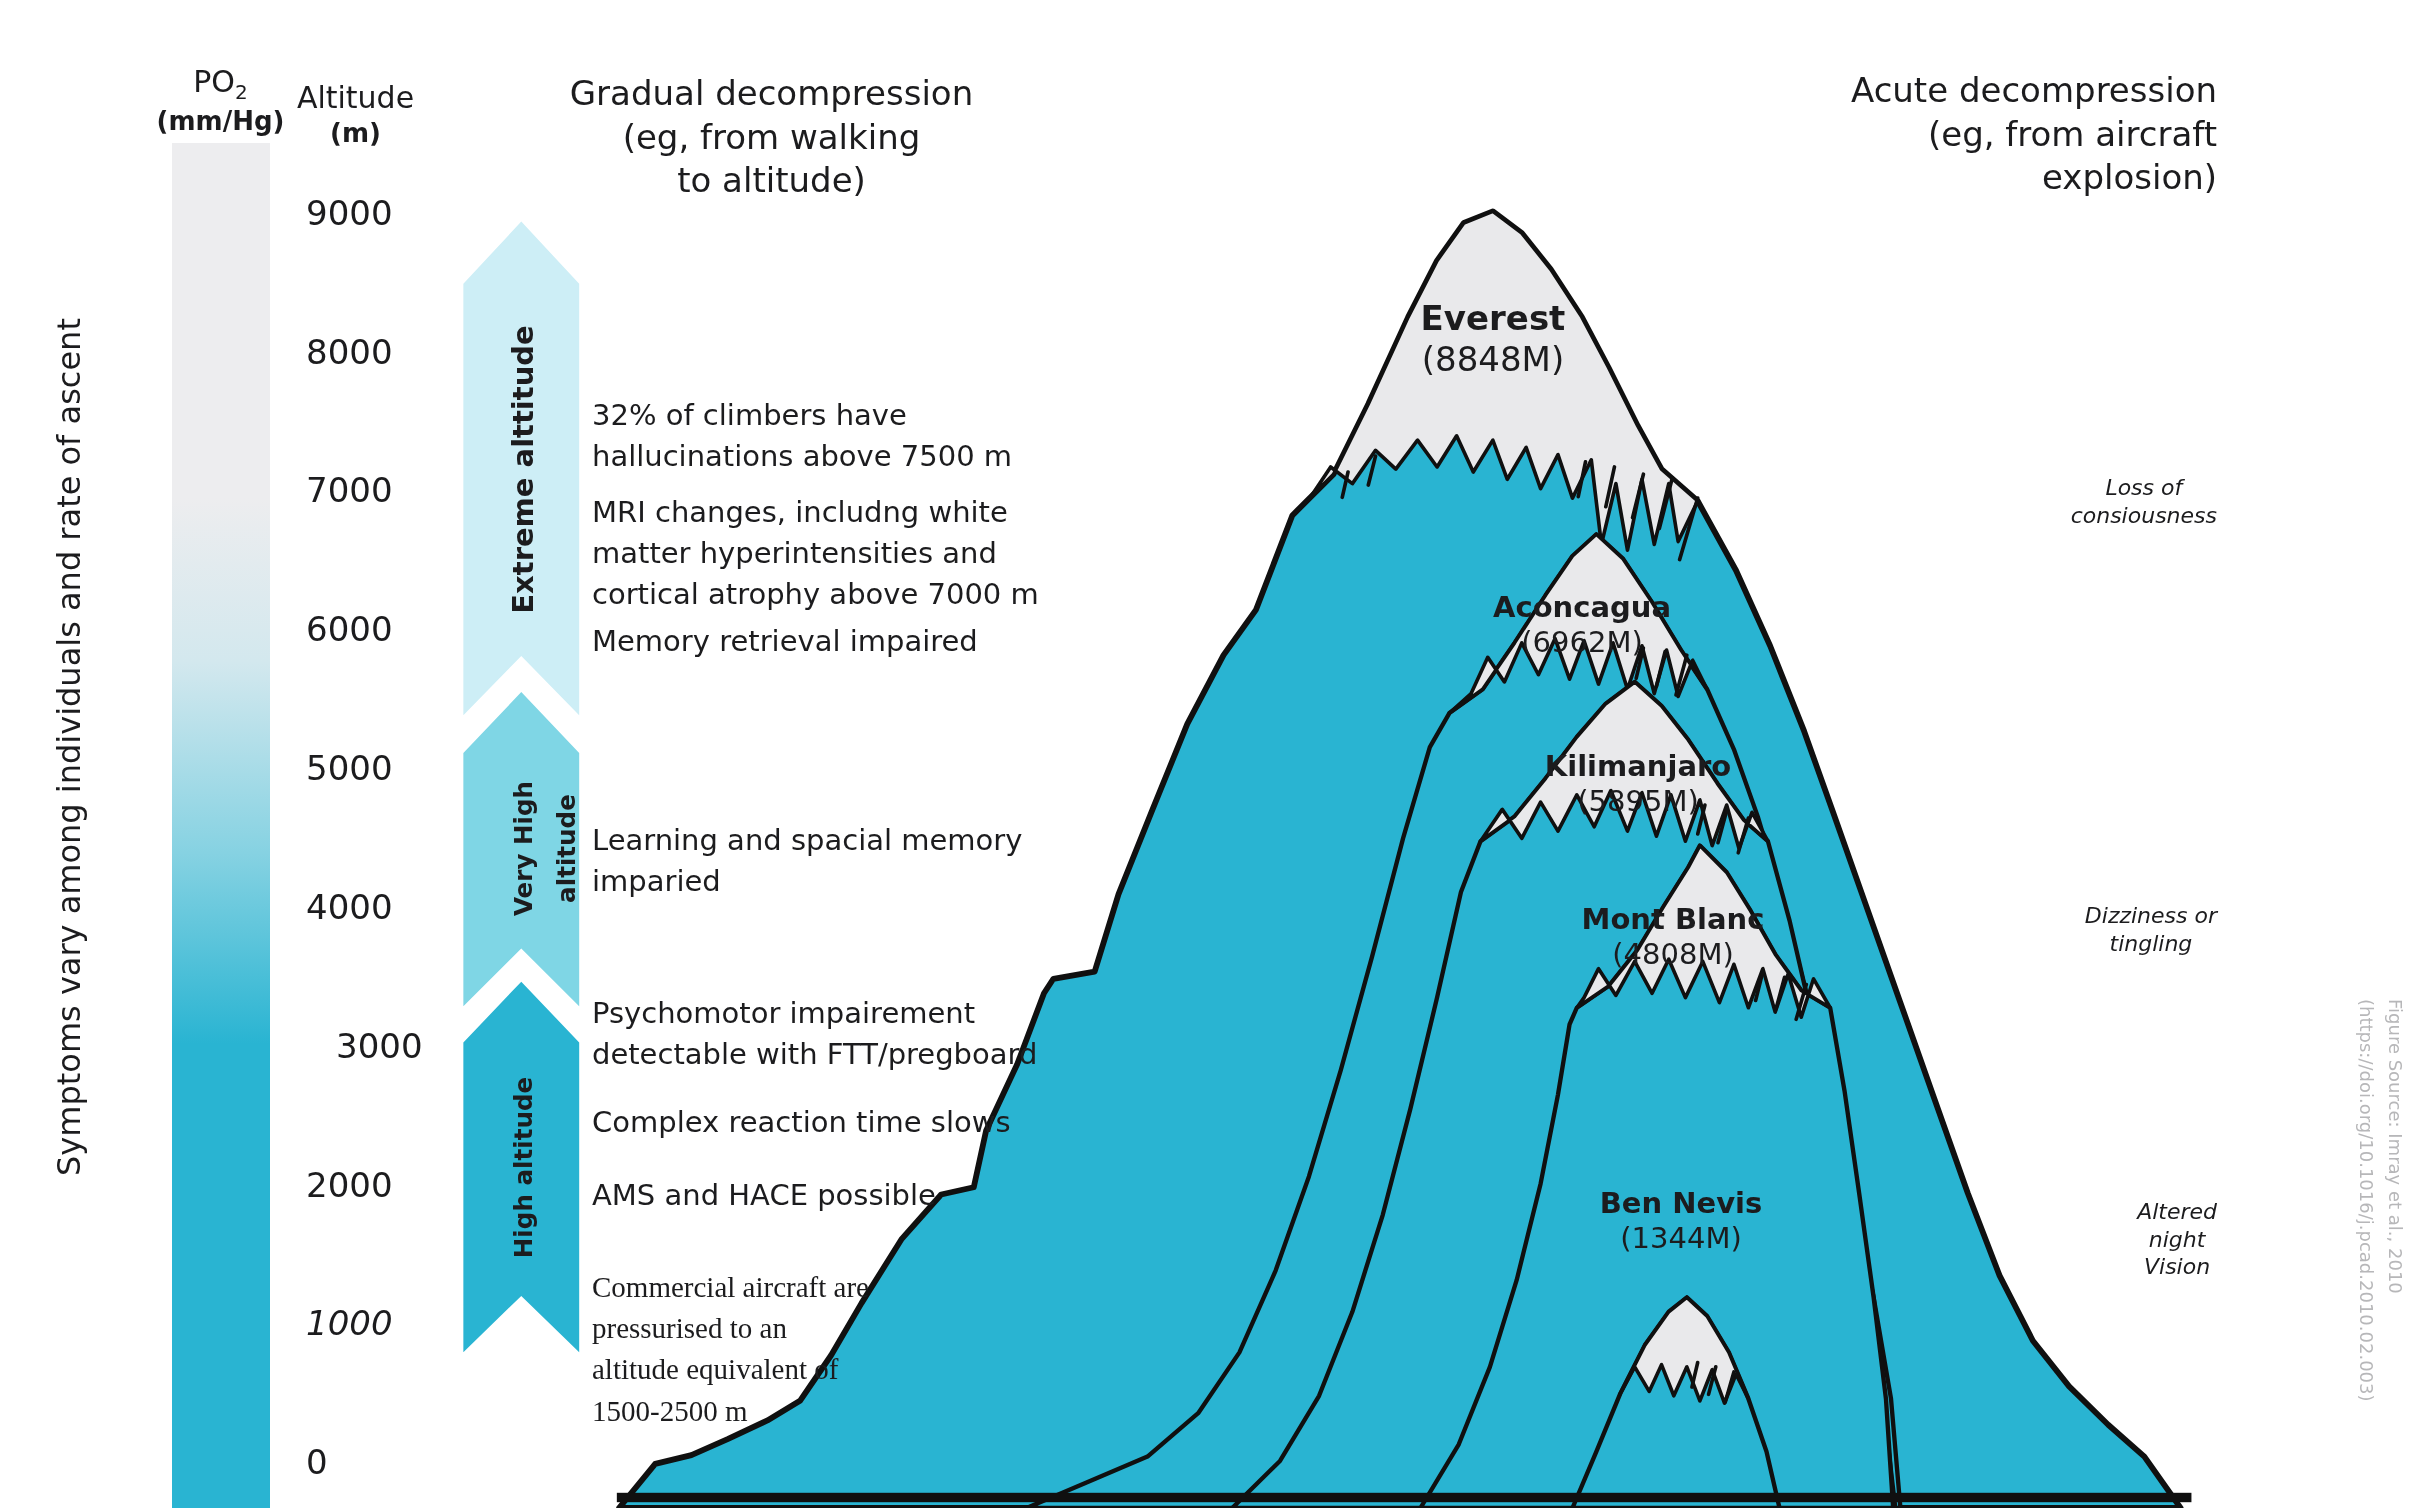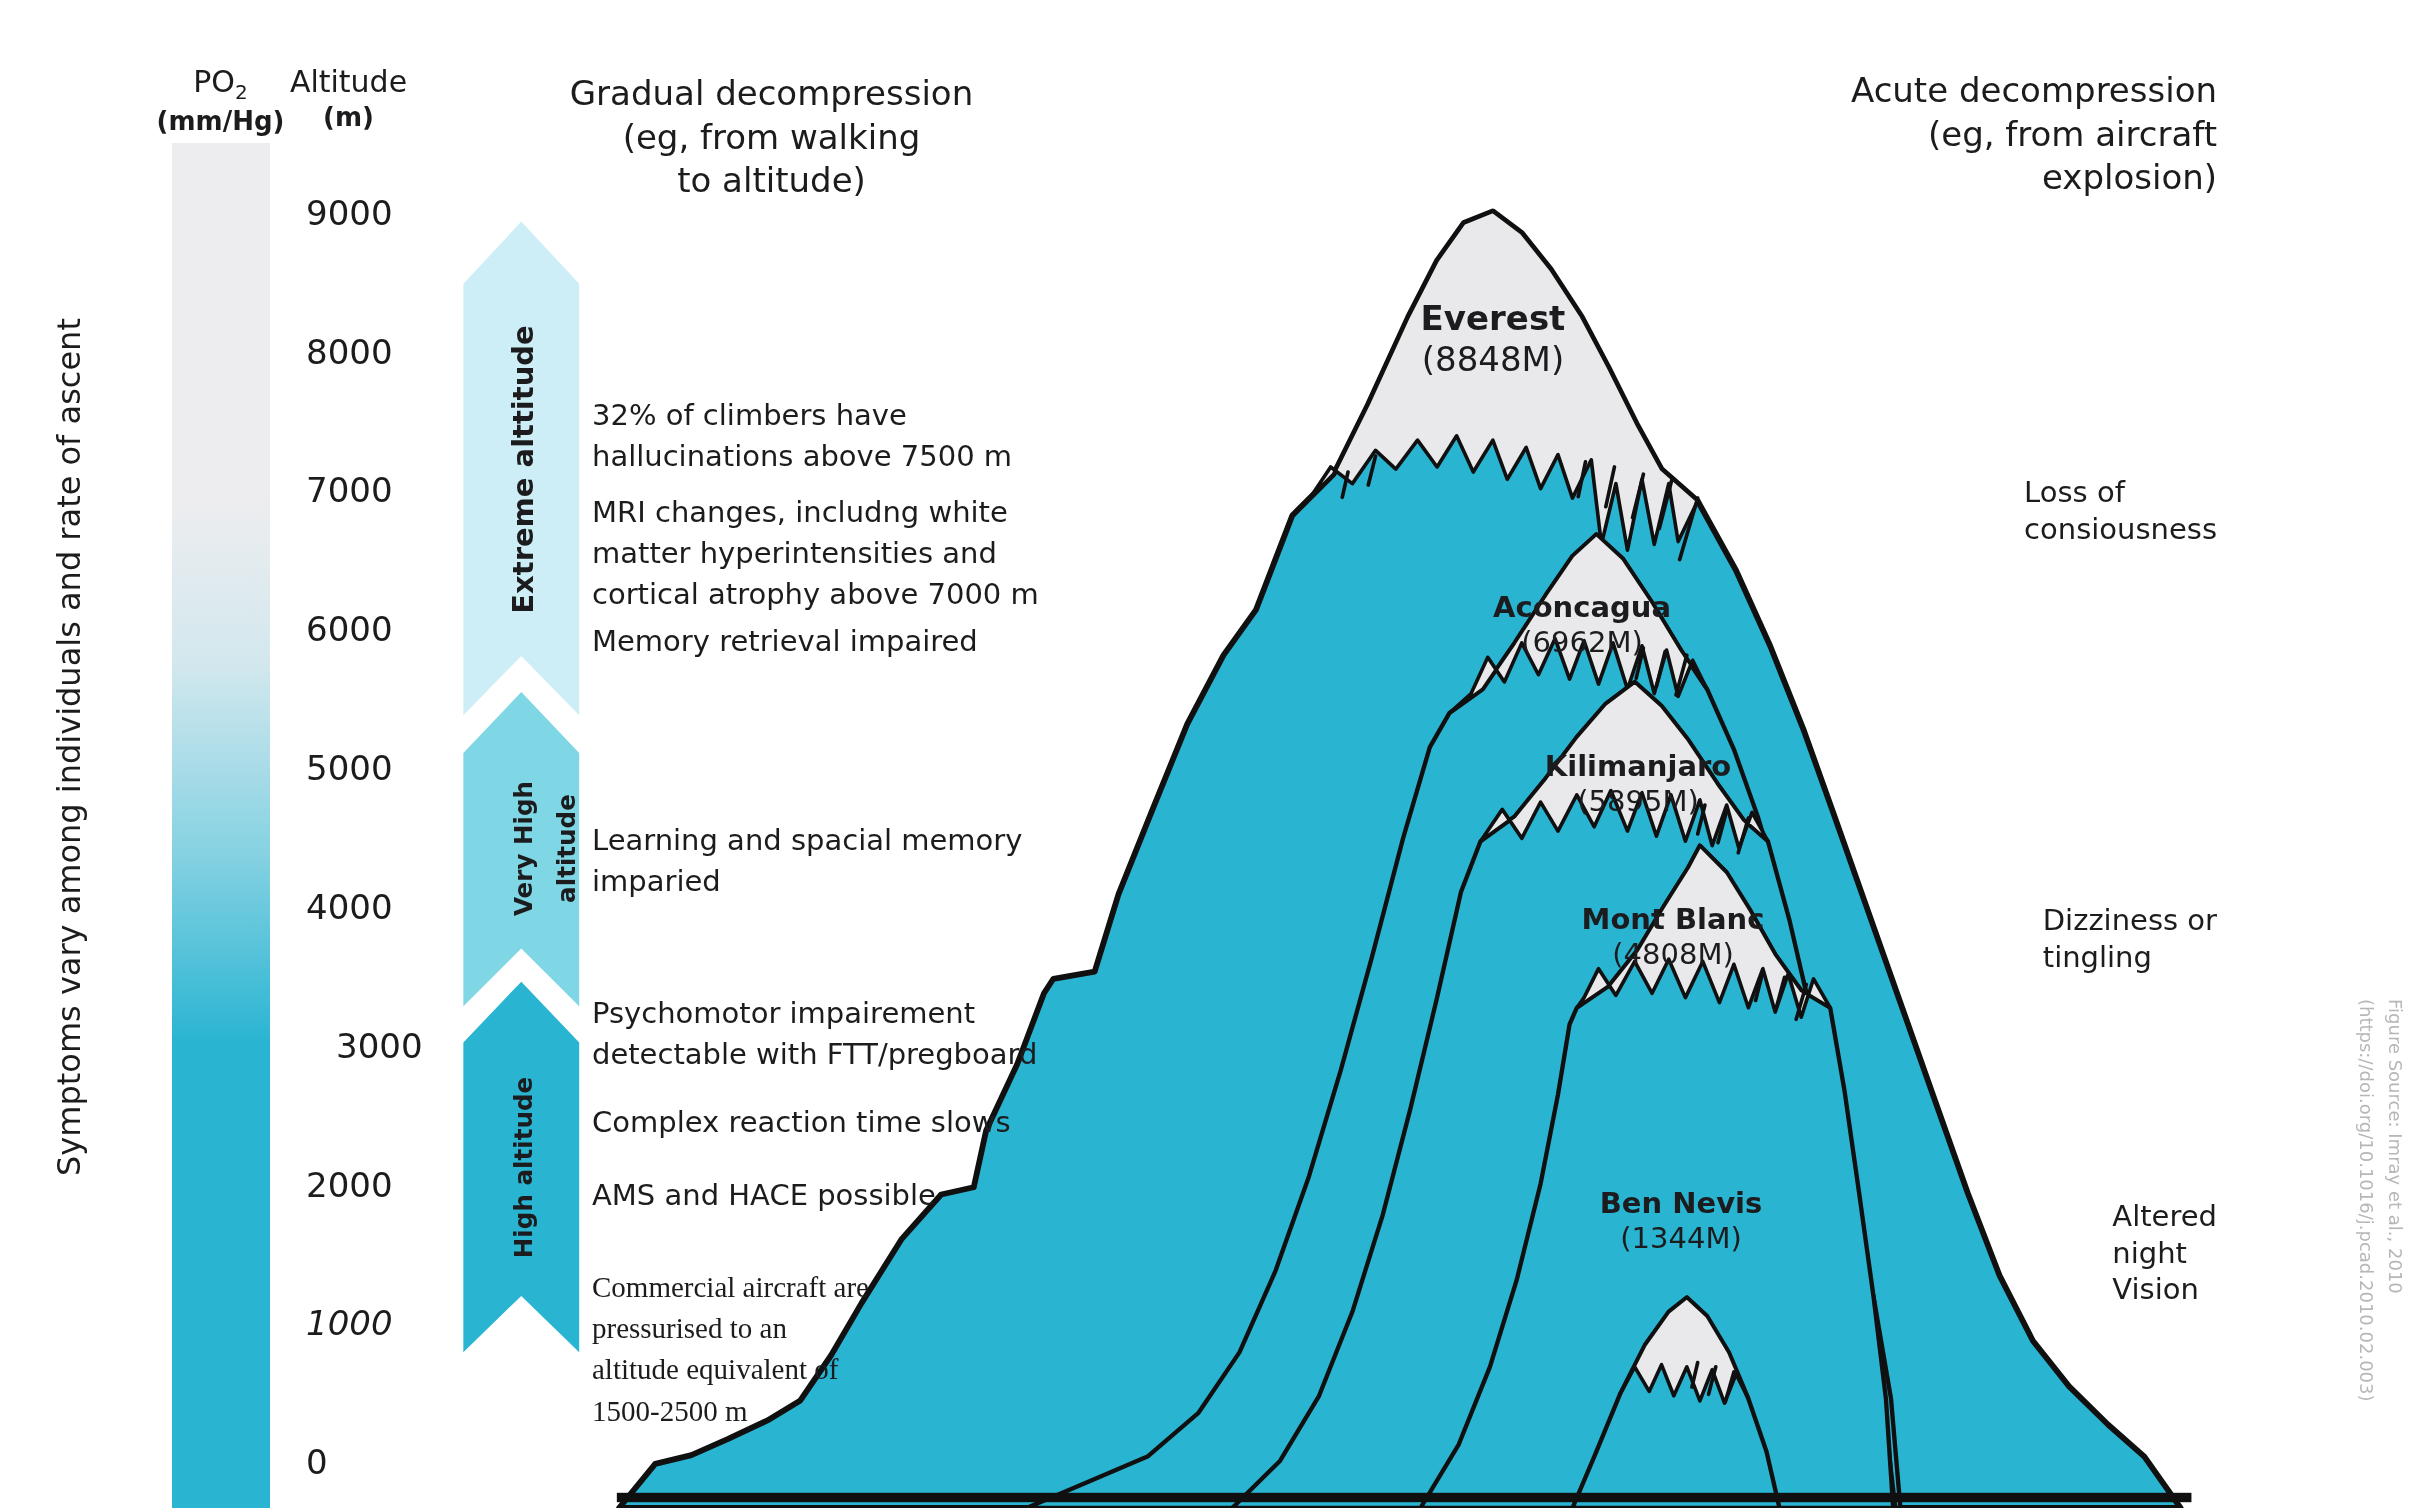--- a/index.html
+++ b/index.html
@@ -27,21 +27,21 @@
     text-align:center;font-size:32px;font-weight:500;transform:rotate(-90deg);}
   .zone-label{position:absolute;height:43px;line-height:43px;text-align:center;font-weight:600;
     transform:rotate(-90deg);color:var(--ink);}
   .zl-0{left:306px;top:448px;width:434px;font-size:29px;}
   .zl-1{left:400px;top:827px;width:246px;font-size:24.6px;}
   .zl-2{left:378px;top:1146px;width:290px;font-size:24.6px;}
   .col-head{font-size:34px;font-weight:500;line-height:1.28;}
   .head-gradual{left:518px;top:72px;width:507px;text-align:center;}
   .head-acute{right:196px;top:69px;text-align:right;}
   .symptom{position:absolute;left:592px;font-size:29px;line-height:1.42;font-weight:400;}
-  .acute-symptom{position:absolute;right:196px;text-align:left;font-size:29px;line-height:1.26;font-weight:500;}
+  .acute-symptom{position:absolute;right:196px;text-align:center;font-size:22px;line-height:1.26;font-weight:500;font-style:italic;}
   .mtn-label{position:absolute;width:304px;text-align:center;line-height:1.22;}
   .mtn-label .name{font-weight:bold;}
   .ml-everest{left:1341px;top:298px;font-size:34px;}
   .ml-aconcagua{left:1430px;top:590px;font-size:29px;}
   .ml-kilimanjaro{left:1486px;top:749px;font-size:29px;}
   .ml-montblanc{left:1521px;top:902px;font-size:29px;}
   .ml-bennevis{left:1529px;top:1186px;font-size:29px;}
   .citation{position:absolute;right:4.3px;top:999px;height:509px;writing-mode:vertical-rl;
     font-size:18px;line-height:1.6;color:var(--citation_gray);}
 </style>
@@ -49,21 +49,21 @@
 <body>
 
 <div class="canvas">
 
   <div class="po2-bar"></div>
 
   <div class="axis-head" style="left:141px;">
     <div><span>PO</span><sub style="font-size:20px;">2</sub></div>
     <div class="unit">(mm/Hg)</div>
   </div>
-  <div class="axis-head" style="left:269px;">
+  <div class="axis-head" style="left:276px;margin-top:16px;">
     <div>Altitude</div>
     <div class="unit">(m)</div>
   </div>
 
   <div class="tick" style="top:192px;">9000</div>
   <div class="tick" style="top:331px;">8000</div>
   <div class="tick" style="top:469px;">7000</div>
   <div class="tick" style="top:608px;">6000</div>
   <div class="tick" style="top:747px;">5000</div>
   <div class="tick" style="top:886px;">4000</div>

